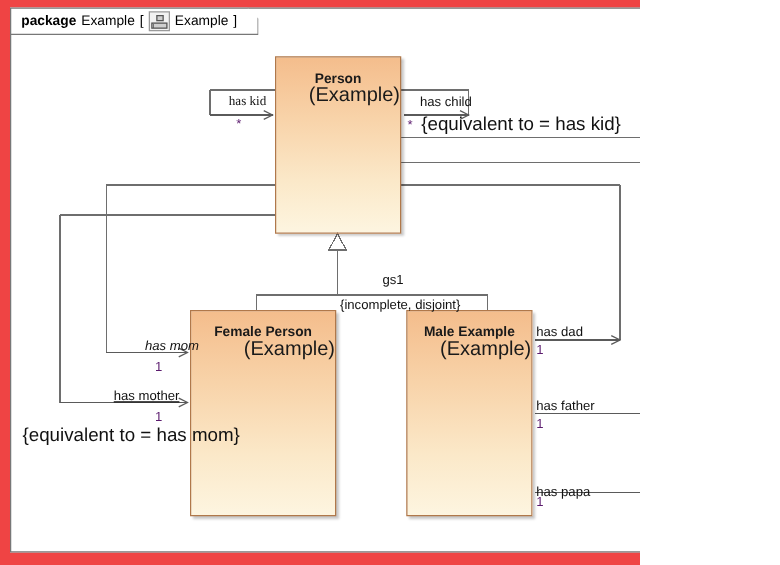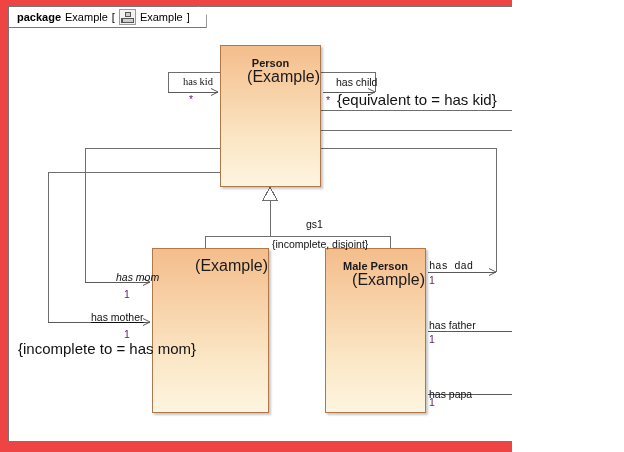--- a/index.html
+++ b/index.html
@@ -214,46 +214,47 @@
 
     </g>
   </svg>
 
   <div class="uml-class" id="cls-person">
     <div class="cname">Person</div>
     <div class="cstereo">(Example)</div>
   </div>
 
   <div class="uml-class" id="cls-female">
+    <div class="cname">Female Person</div>
     <div class="cstereo">(Example)</div>
   </div>
 
   <div class="uml-class" id="cls-male">
-    <div class="cname">Male Person</div>
+    <div class="cname">Male Example</div>
     <div class="cstereo">(Example)</div>
   </div>
 
   <div class="lbl" style="left:183px; top:76px;font-family:Liberation Serif, serif;">has kid</div>
   <div class="mult" style="left:189px; top:93px;">*</div>
 
   <div class="lbl" style="left:336px; top:76px;">has child</div>
   <div class="mult" style="left:326px; top:94px;">*</div>
   <div class="constraint" style="left:337px; top:94px;">{equivalent to = has kid}</div>
 
   <div class="gs-label" style="left:272px; top:203px;margin-top:35px;">{incomplete, disjoint}</div>
   <div class="gs-label" style="left:306px; top:218px;">gs1</div>
 
   <div class="lbl" style="left:116px; top:271px;font-style:italic;">has mom</div>
   <div class="mult" style="left:124px; top:288px;">1</div>
 
   <div class="lbl" style="left:91px;  top:311px;text-decoration:underline;">has mother</div>
   <div class="mult" style="left:124px; top:328px;">1</div>
-  <div class="constraint" style="left:18px; top:343px;">{incomplete to = has mom}</div>
-
-  <div class="lbl" style="left:429px; top:260px;font-family:Liberation Mono, monospace;">has dad</div>
+  <div class="constraint" style="left:18px; top:343px;">{equivalent to = has mom}</div>
+
+  <div class="lbl" style="left:429px; top:260px;">has dad</div>
   <div class="mult" style="left:429px; top:274px;">1</div>
 
   <div class="lbl" style="left:429px; top:319px;">has father</div>
   <div class="mult" style="left:429px; top:333px;">1</div>
 
   <div class="lbl" style="left:429px; top:388px;">has papa</div>
   <div class="mult" style="left:429px; top:396px;">1</div>
 
 </div>
 

